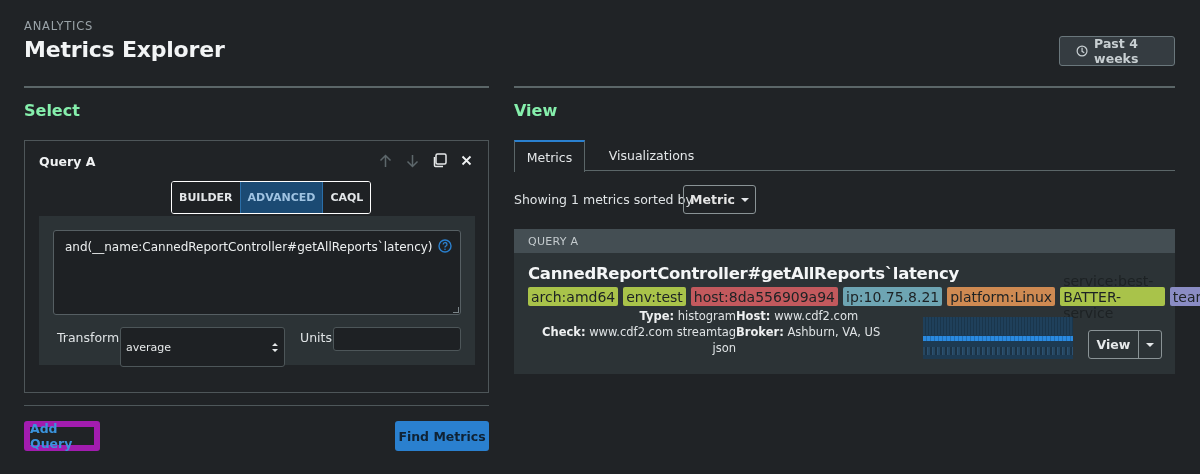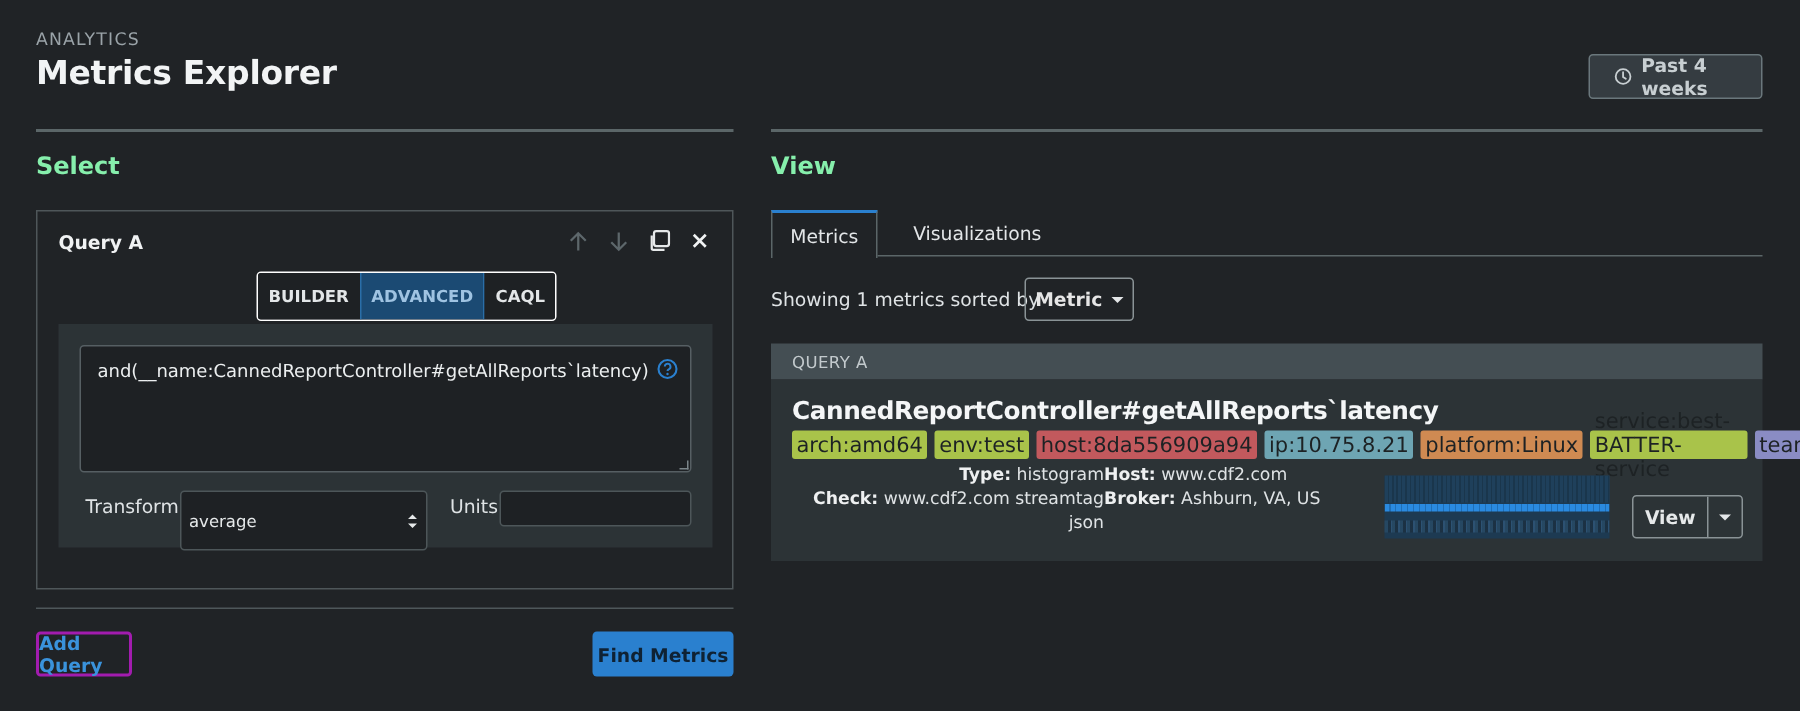--- a/index.html
+++ b/index.html
@@ -41,21 +41,21 @@
   .resize-grip { right: 1px; bottom: 1px; width: 6px; height: 6px; border-right: 1px solid #7b8589; border-bottom: 1px solid #7b8589; transform: skew(-0deg); }
   .lbl { font-size: 12.5px; color: #dfe3e5; }
   .select {
     left: 81px; top: 111px; width: 165px; height: 40px; background: #1e2124;
     border: 1px solid #4d5659; border-radius: 3px; font-size: 11px; color: #e6e9ea;
     padding: 0 5px; display: flex; align-items: center; justify-content: space-between; cursor: pointer;
   }
   .units-input { left: 294px; top: 111px; width: 128px; height: 24px; background: #1e2124; border: 1px solid #4d5659; border-radius: 3px; }
 
   .add-btn {
-    left: 24px; top: 421px; width: 64px; height: 30px; border: 2px solid #a21caf; border-radius: 3px;
+    left: 24px; top: 421px; width: 76px; height: 30px; border: 6px solid #a21caf; border-radius: 3px;
     color: #3a93dc; font-size: 12.5px; font-weight: bold; display: flex; align-items: center; justify-content: center; cursor: pointer;
   }
   .find-btn {
     left: 395px; top: 421px; width: 94px; height: 30px; border-radius: 3px; background: #2a80cf;
     color: #0f2234; font-size: 12.5px; font-weight: bold; display: flex; align-items: center; justify-content: center; cursor: pointer;
   }
 
   
   .tabs { left: 514px; top: 140px; width: 661px; height: 31px; border-bottom: 1px solid #5b6668; }
   .tab { position: absolute; top: 0; height: 31px; font-size: 12.5px; display: flex; align-items: center; justify-content: center; color: #e3e6e8; cursor: pointer; }

